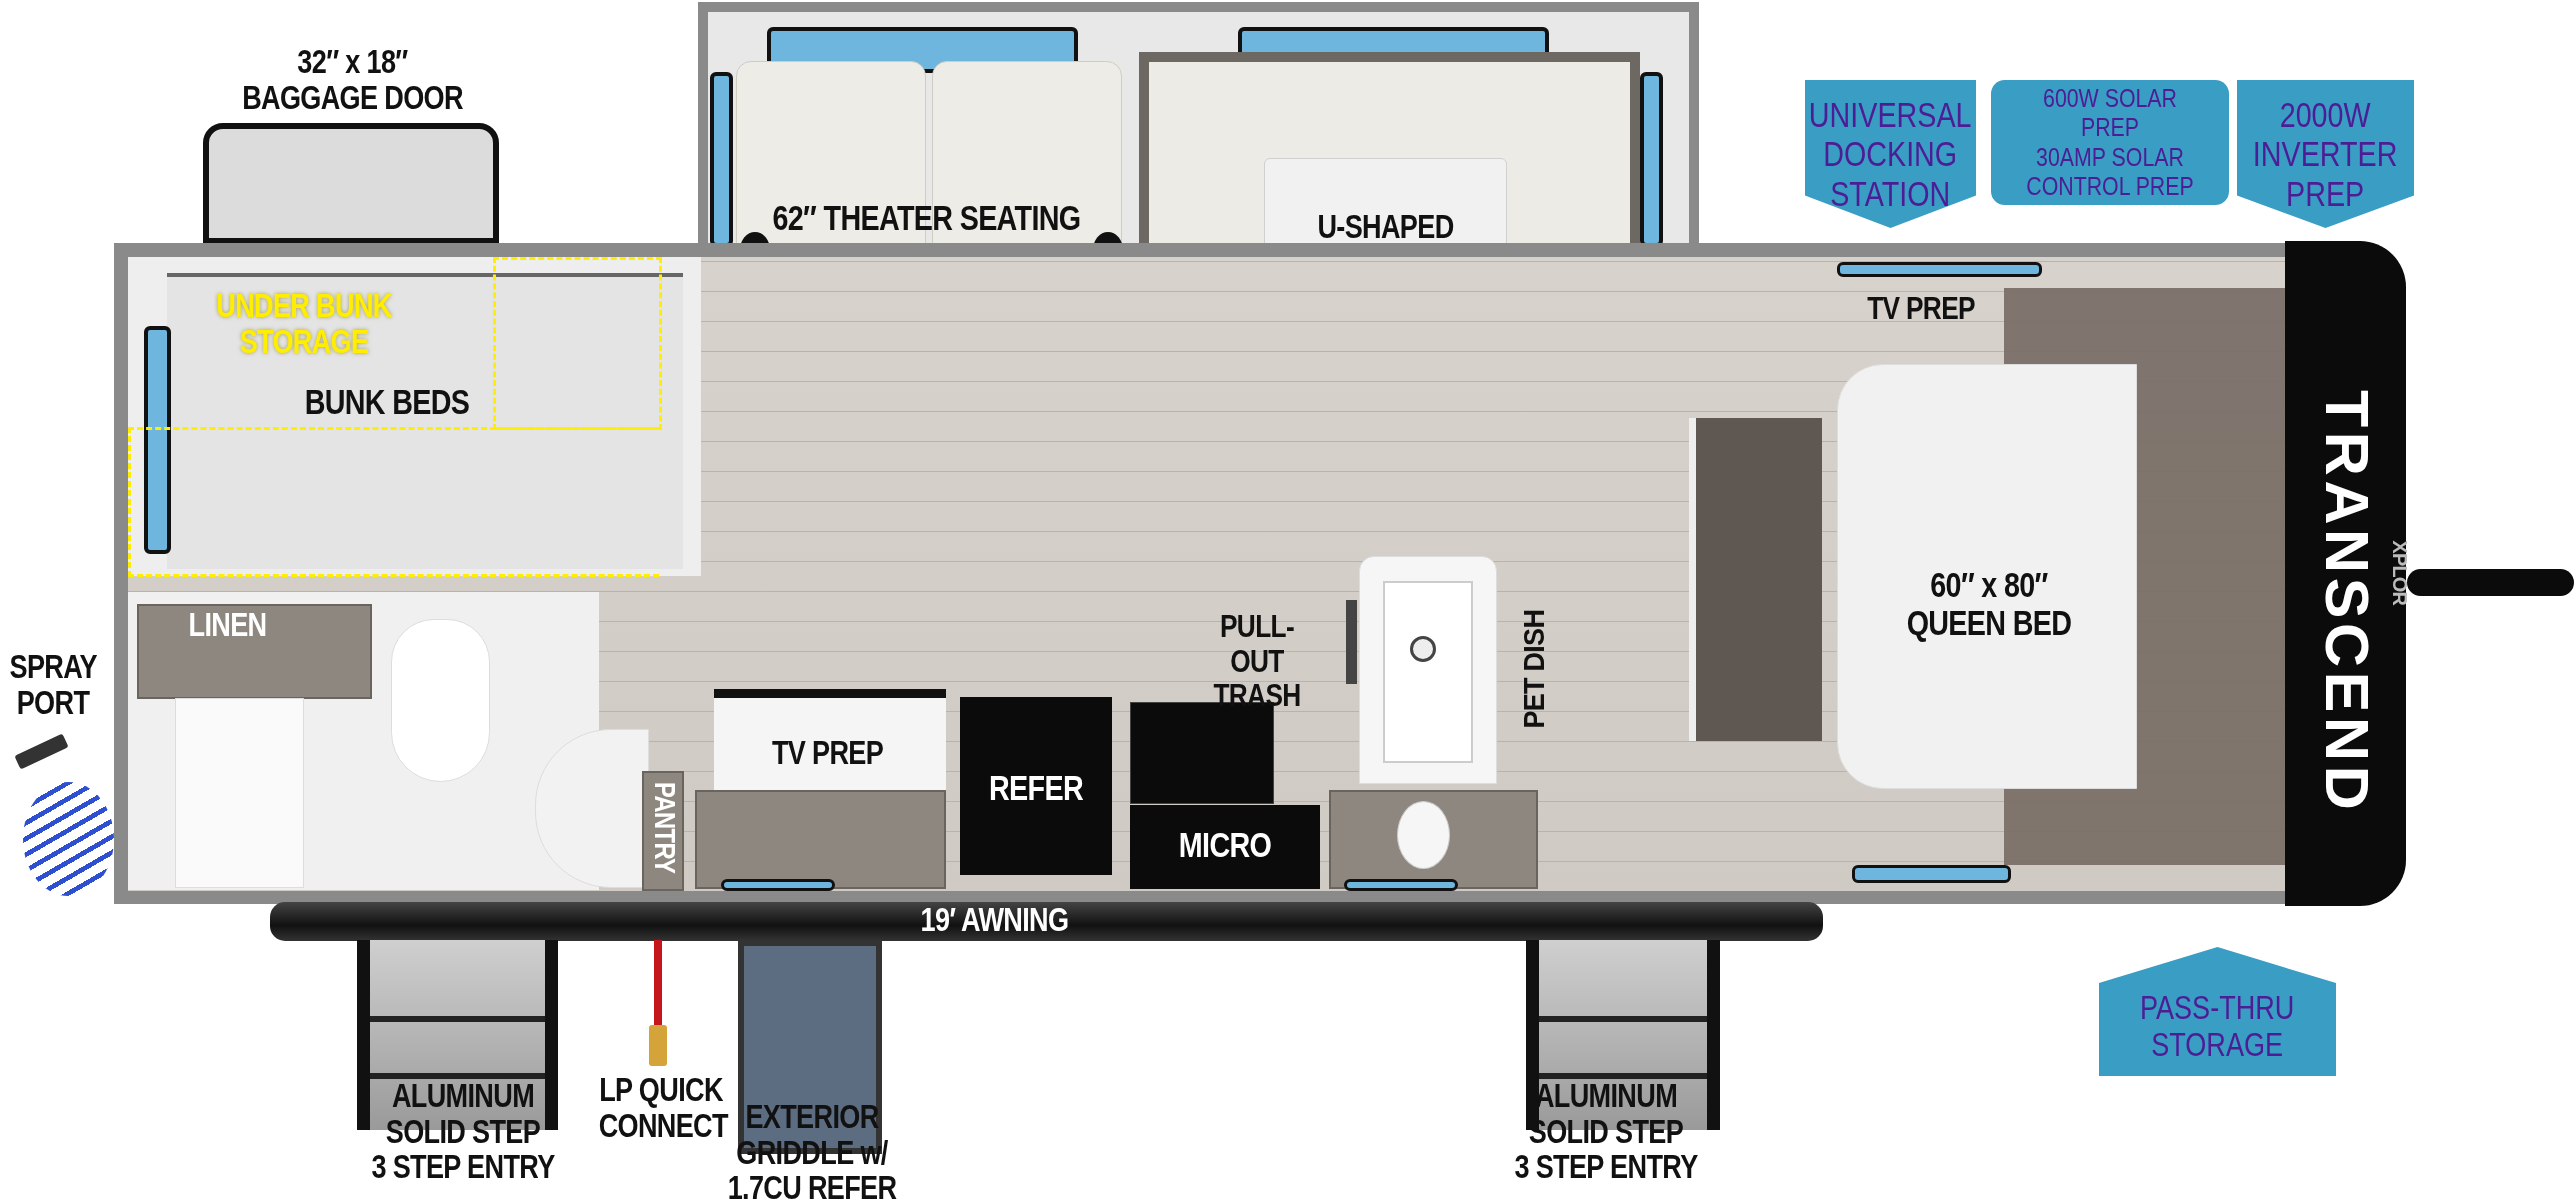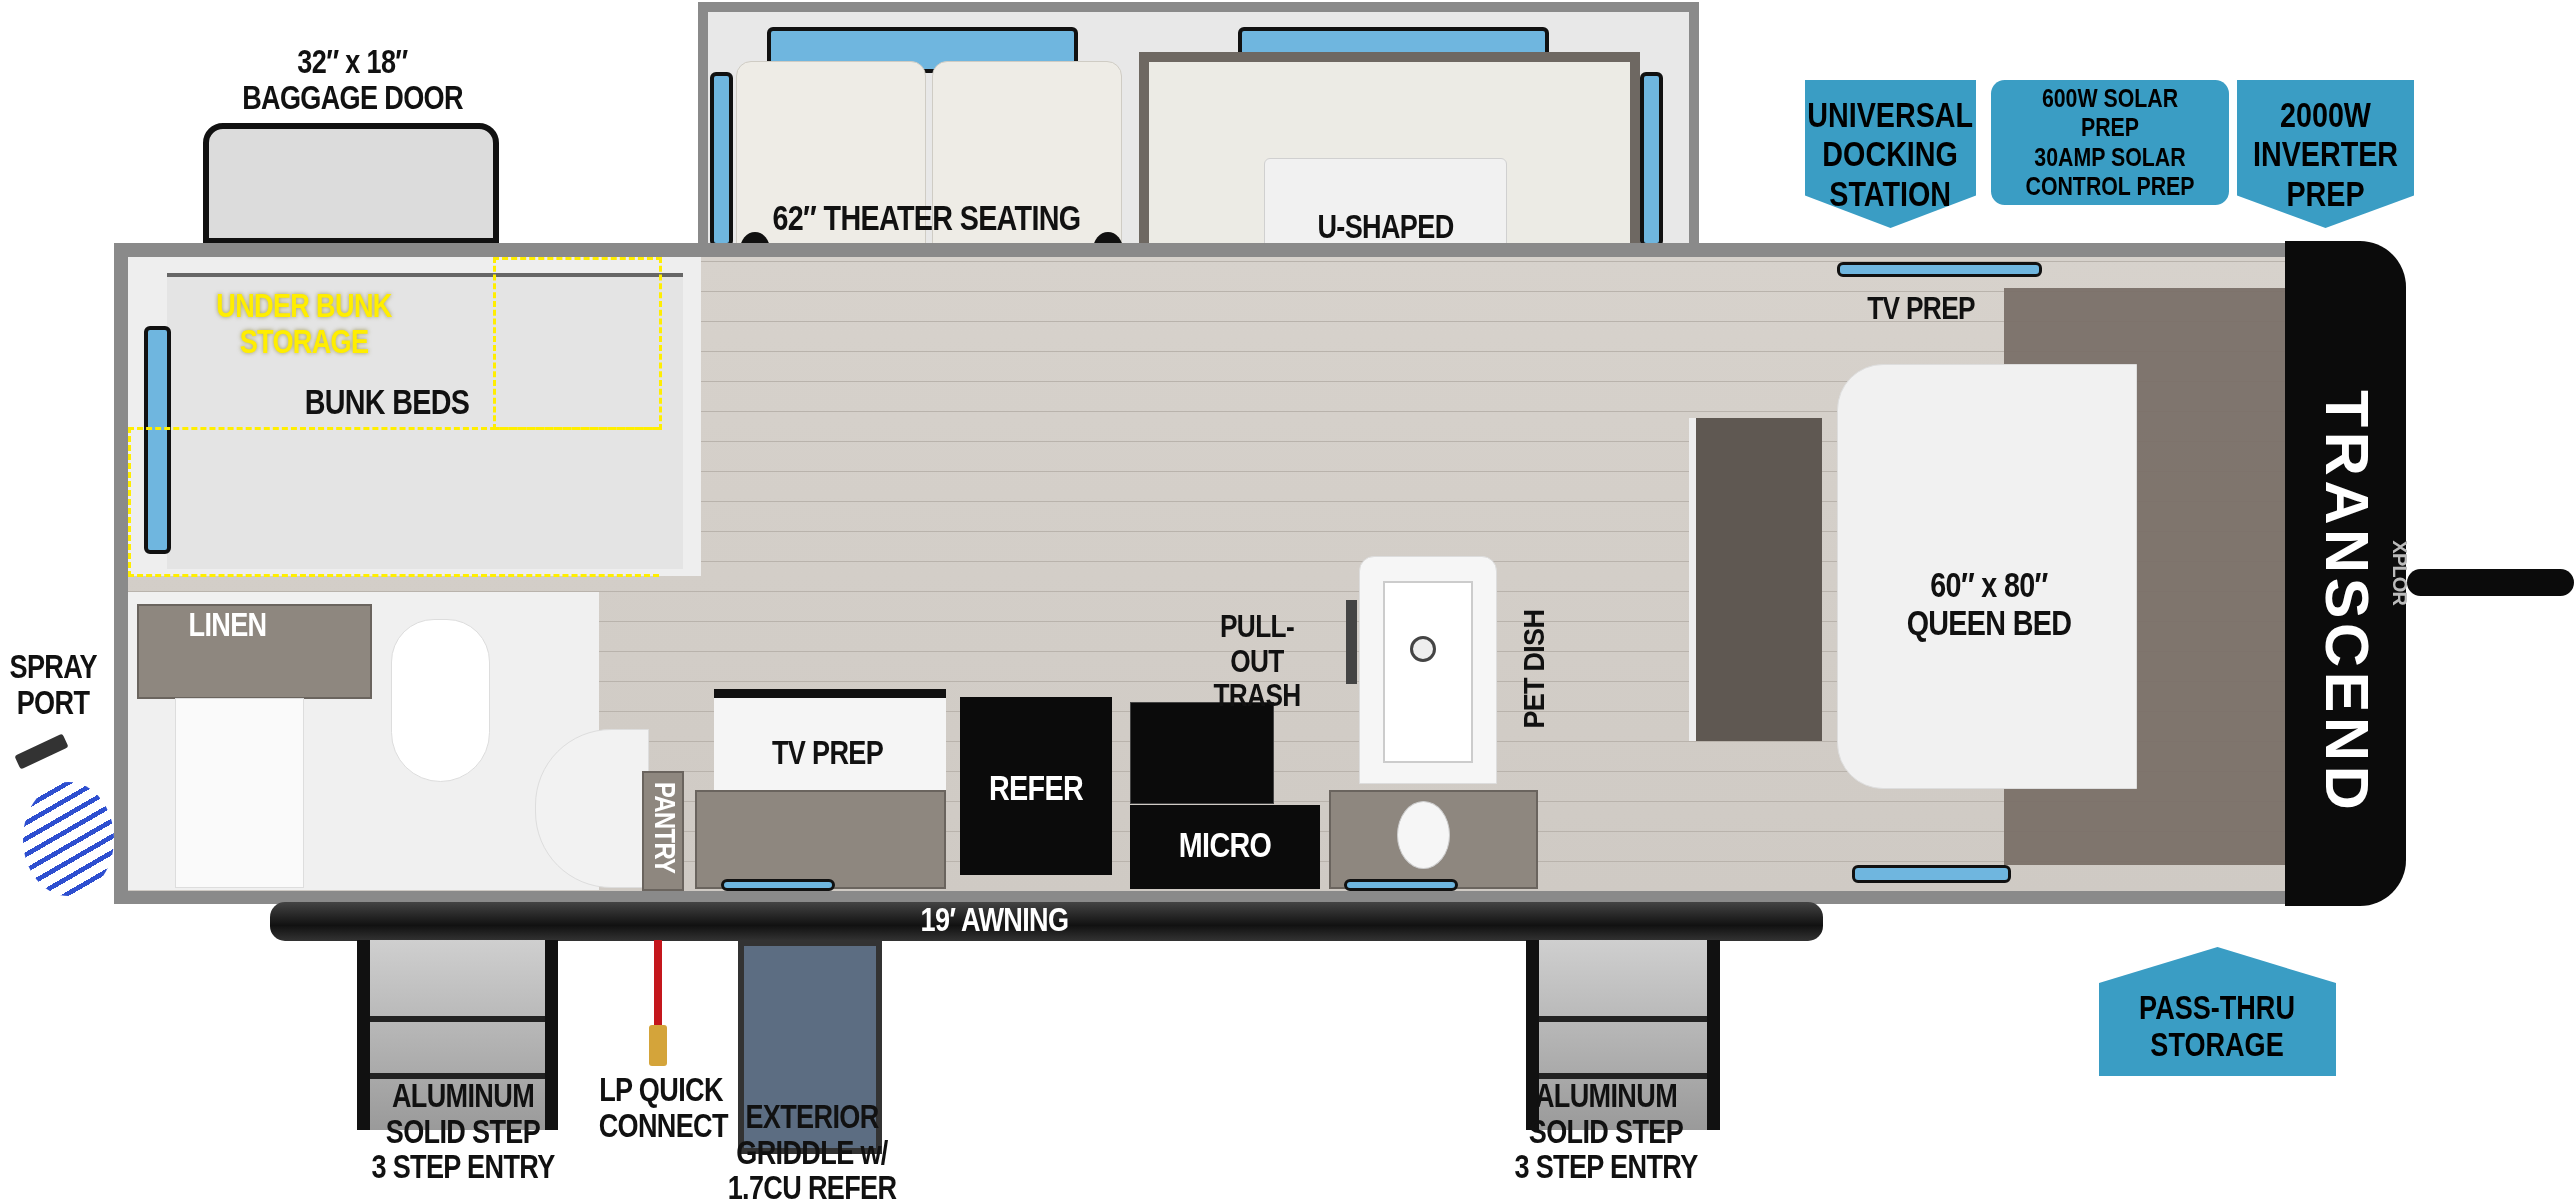--- a/index.html
+++ b/index.html
@@ -8,21 +8,21 @@
   .abs { position:absolute; box-sizing:border-box; }
   .lbl { position:absolute; font-family:"Liberation Sans", sans-serif; font-weight:700;
          color:#111; text-align:center; line-height:1.08; letter-spacing:-0.8px;
          transform:scaleX(0.82); transform-origin:center; white-space:pre-line; }
   .lbl.white { color:#fff; }
   .lbl.yellow { color:#ffee00; text-shadow:0 0 4.6px rgba(120,110,0,.6); }
   .floor { background:
       repeating-linear-gradient(0deg, transparent 0 29px, #b9b3ac 29px 30px),
       linear-gradient(#d7d2cc,#cfcac4); }
   .window { background:#6fb6df; border:4.6px solid #111; border-radius:6px; }
-  .badge { position:absolute; background:#3a9dc4; color:#000000; font-weight:700;
+  .badge { position:absolute; background:#3a9dc4; color:#4c1d95; font-weight:400;
            font-family:"Liberation Sans", sans-serif; display:flex; align-items:center;
            justify-content:center; text-align:center; white-space:pre-line; line-height:1.12; }
   .badge span { transform:scaleX(0.82); display:inline-block; }
   .cab { background:#8e877f; border:2.3px solid #6a645e; }
   .dark { background:#0b0b0b; }
   .seat { background:#eeece6; border:1.5px solid #cfccc4; border-radius:15px; }
   .step { background:linear-gradient(#cfcfcf,#9a9a9a); border-left:13.7px solid #111; border-right:13.7px solid #111; }
   .step::before { content:""; position:absolute; left:0; right:0; top:40%; height:6px; background:#222; }
   .step::after { content:""; position:absolute; left:0; right:0; top:70%; height:6px; background:#222; }
 </style>

